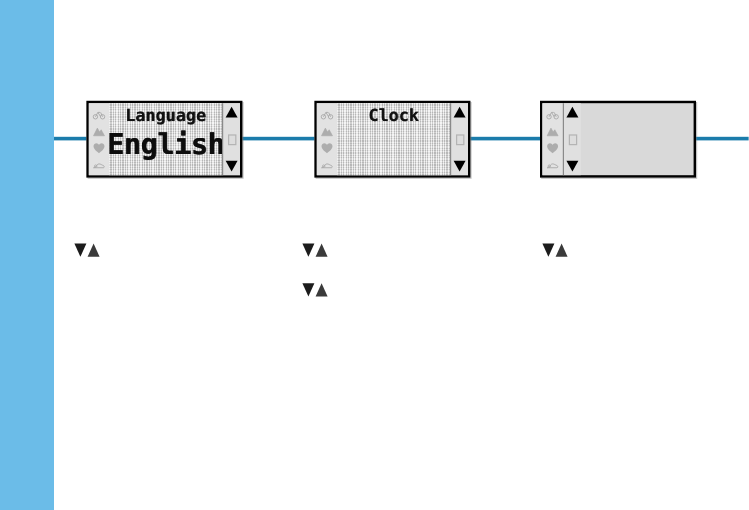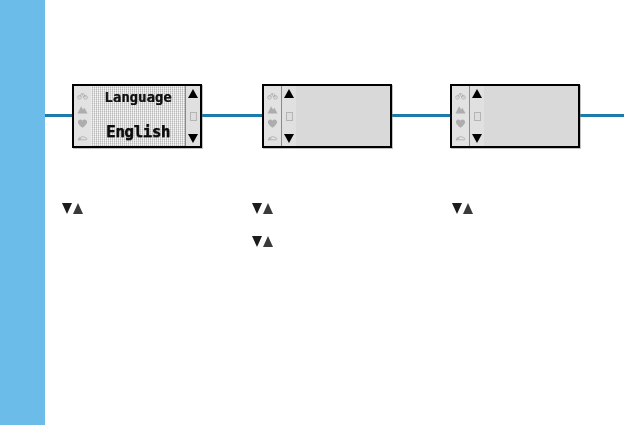--- a/index.html
+++ b/index.html
@@ -116,27 +116,27 @@
     font-size: 14px;
     font-weight: bold;
     line-height: 16px;
     color: #111111;
     letter-spacing: 0px;
     white-space: nowrap;
     text-shadow: 0.5px 0 0 rgba(0,0,0,0.55);
   }
   .lcd-line2 {
     font-family: "DejaVu Sans Mono", monospace;
-    font-size: 16px;
+    font-size: 24px;
     font-weight: bold;
     line-height: 22px;
     color: #0d0d0d;
     letter-spacing: -0.5px;
     white-space: nowrap;
-    margin-top: 16px;
+    margin-top: 4px;
     text-shadow: 0.5px 0 0 rgba(0,0,0,0.6), 0 0.5px 0 rgba(0,0,0,0.35);
   }
   .lcd-line2:empty { display: none; }
 
   
   .scroll-rail {
     width: 15px;
     flex: 0 0 15px;
     height: 100%;
     background: #e0e0e0;
@@ -254,20 +254,24 @@
           </svg>
       </span>
       <span class="rail-icon">
         <svg viewBox="0 0 24 24">
             <path d="M2 17 C2 17 4 17 6 15 C8 13 9 10 12 10 C15 10 17 12 20 13 C22 13.6 22 17 20 17 Z" fill="none" stroke="#555" stroke-width="1.6"></path>
             <circle cx="6" cy="14" r="2.2" fill="none" stroke="#555" stroke-width="1.4"></circle>
           </svg>
       </span>
     </div>
 
+    <div class="lcd-screen lcd-texture">
+      <div class="lcd-line1">Clock</div>
+
+    </div>
 
     <div class="scroll-rail">
       <span class="scroll-arrow up"></span>
       <span class="scroll-thumb"></span>
       <span class="scroll-arrow down"></span>
     </div>
   </div>
 
   <div class="lcd-panel p3">
     <div class="icon-rail">

